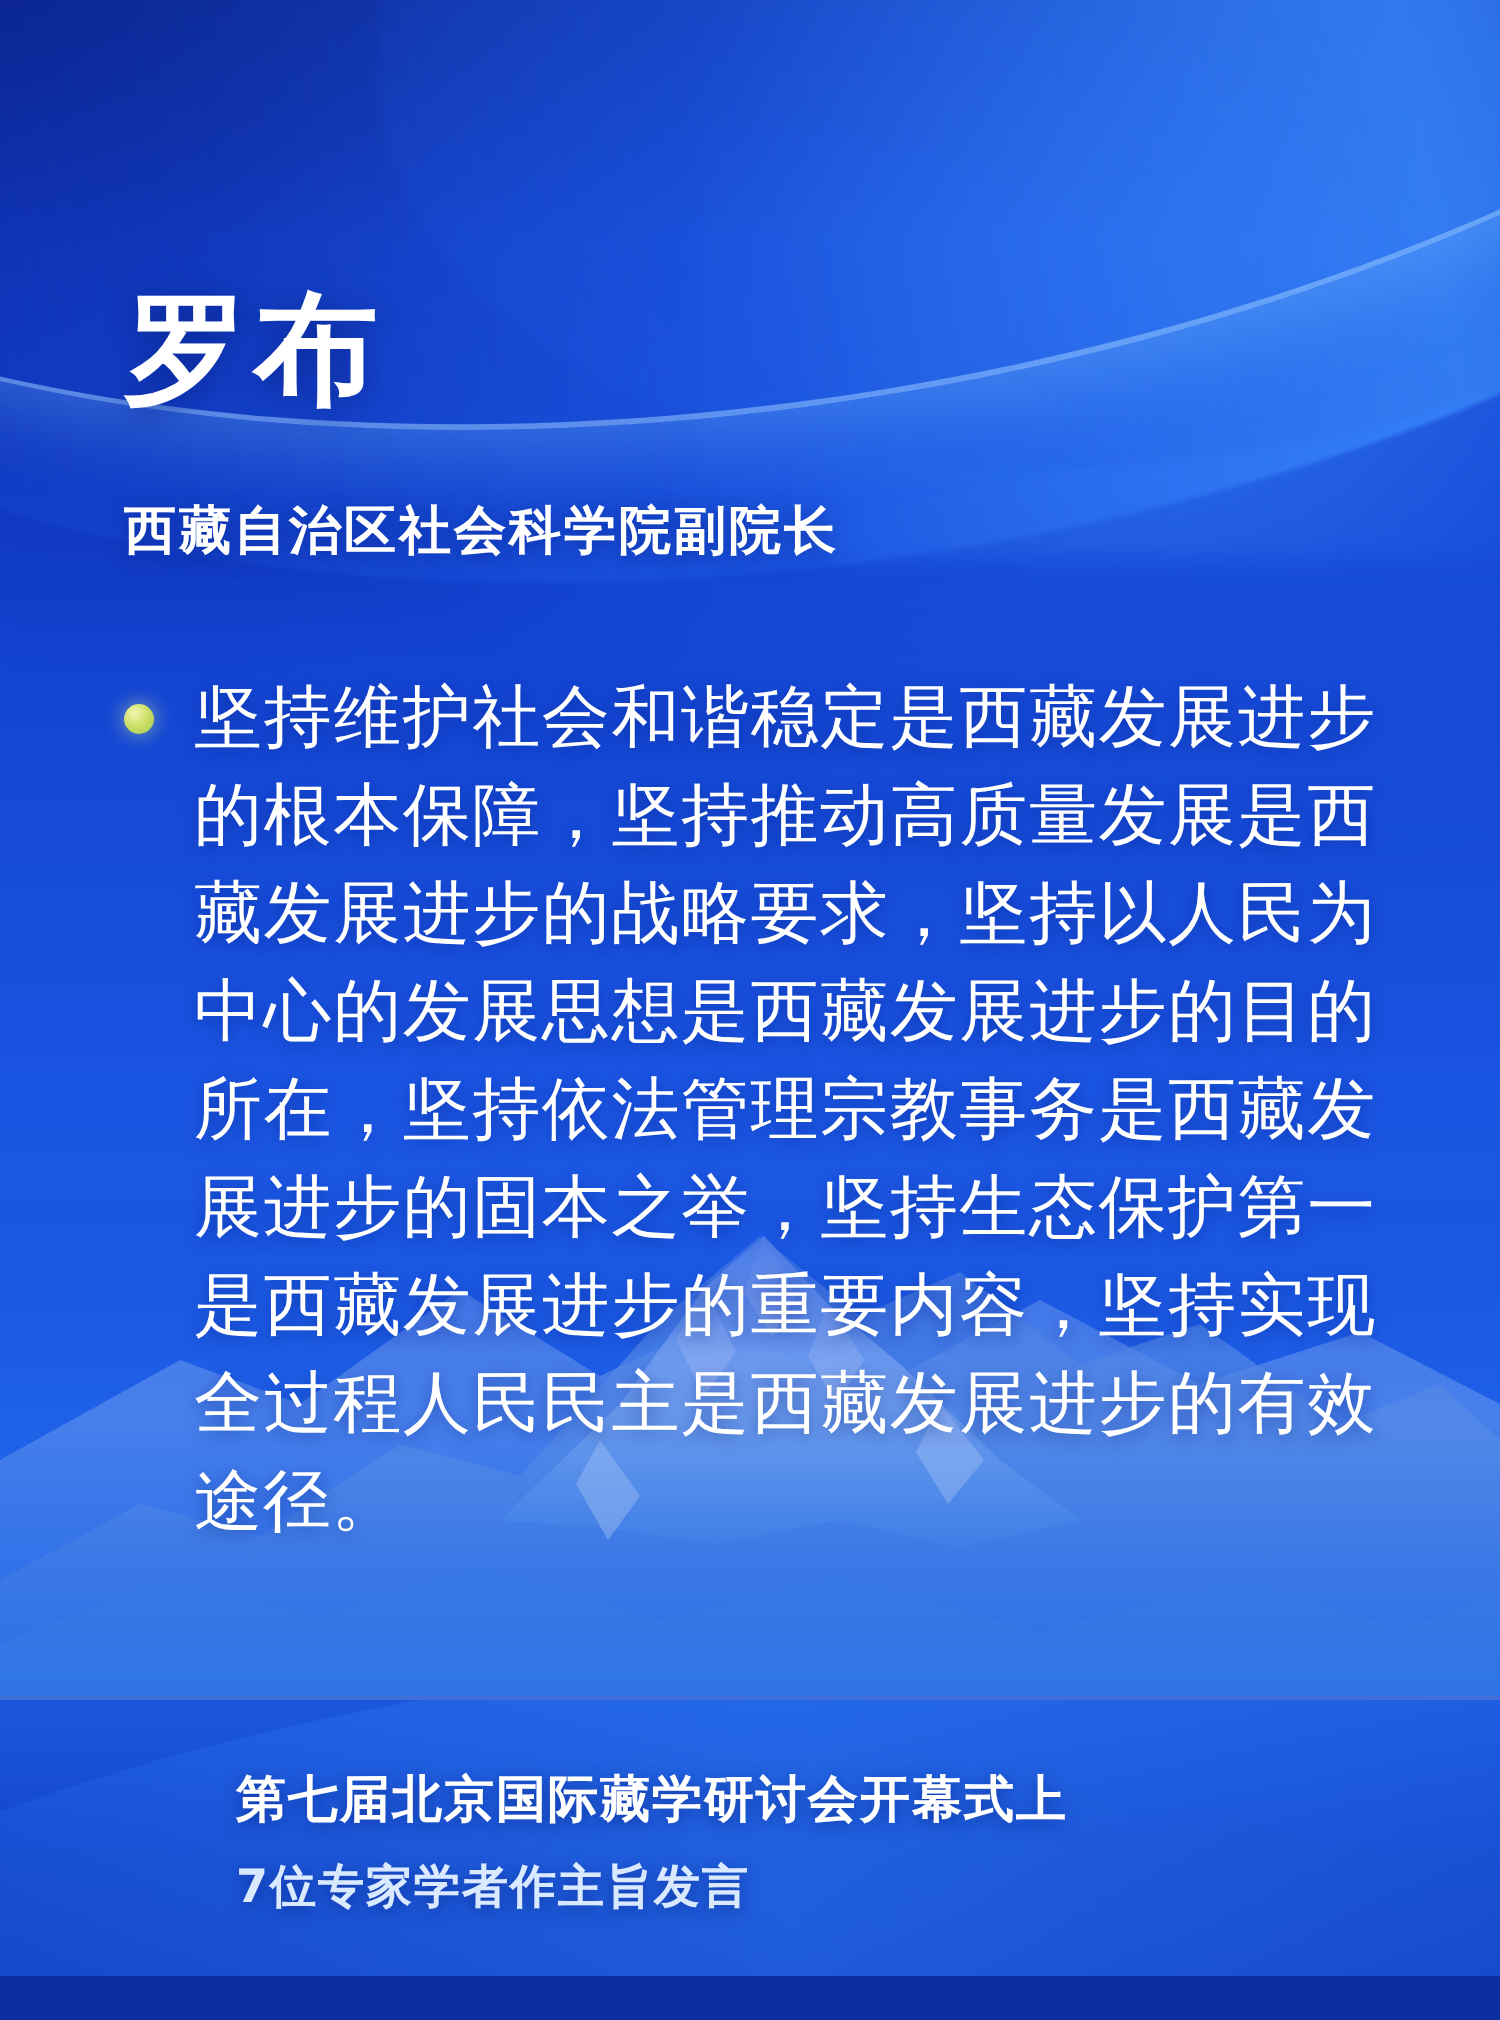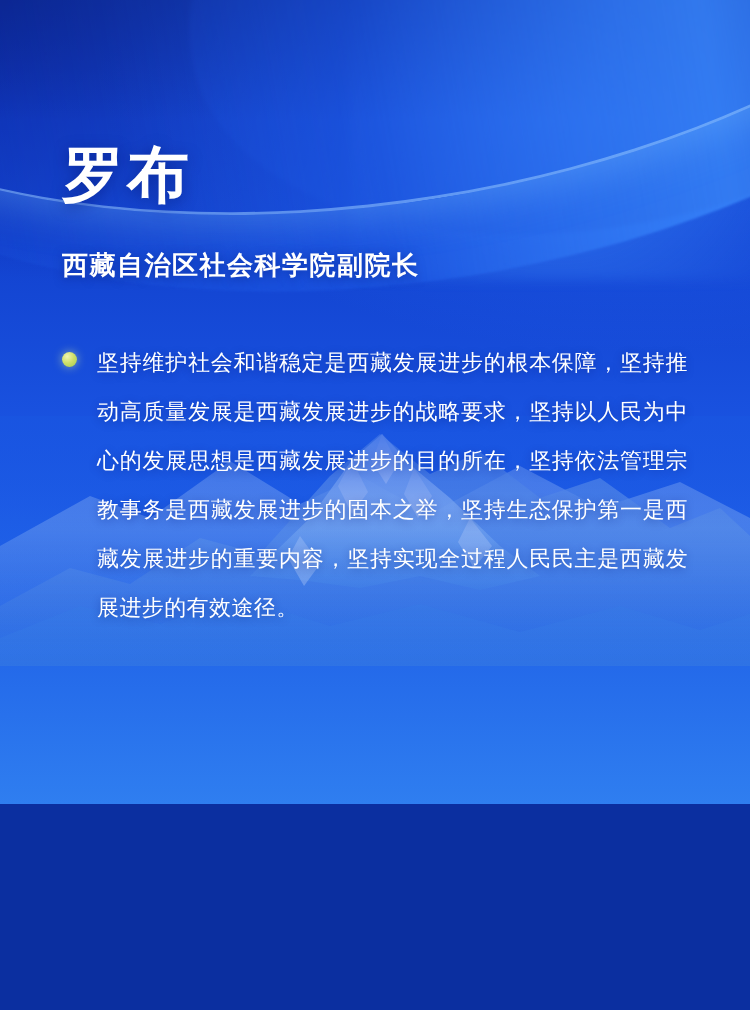--- a/index.html
+++ b/index.html
@@ -3,21 +3,21 @@
 <meta charset="utf-8">
 <style>
   html, body {
     margin: 0;
     padding: 0;
     background: #0b2fa0;
   }
   .poster {
     position: relative;
     width: 750px;
-    height: 804px;
+    height: 988px;
     overflow: hidden;
     font-family: "Liberation Sans", "DejaVu Sans", sans-serif;
     background: linear-gradient(170deg, #0f3fd0 0%, #1449d8 18%, #1a54e0 40%, #1f5ce6 60%, #2265e8 80%, #2a74ee 100%);
   }
 
   
   .bg-deep {
     position: absolute;
     inset: 0;
     background:
@@ -146,27 +146,27 @@
     width: 15px;
     height: 15px;
     border-radius: 50%;
     margin-top: 14px;
     margin-right: 20px;
     background: radial-gradient(circle at 35% 30%, #f2f7b0 0%, #cfe06a 45%, #9fc94f 100%);
     box-shadow: 0 0 10px rgba(220,240,150,0.6);
   }
   .quote-text {
     flex: 1 1 auto;
-    font-size: 22px;
+    font-size: 34px;
     line-height: 49px;
     color: #ffffff;
     letter-spacing: 0.4px;
     text-align: justify;
     text-shadow: 0 2px 8px rgba(5,25,120,0.45);
-    font-family: Liberation Serif, serif;
+    font-family: Liberation Mono, monospace;
   }
 
   
   .footer {
     position: absolute;
     left: 0;
     bottom: 0;
     width: 100%;
     height: 138px;
     background: linear-gradient(180deg, #1b57dd 0%, #1549cf 45%, #113fc2 100%);
@@ -256,14 +256,19 @@
   <div class="content">
     <div class="name">罗布</div>
     <div class="title">西藏自治区社会科学院副院长</div>
 
     <div class="quote-block">
       <span class="bullet"></span>
       <div class="quote-text">坚持维护社会和谐稳定是西藏发展进步的根本保障，坚持推动高质量发展是西藏发展进步的战略要求，坚持以人民为中心的发展思想是西藏发展进步的目的所在，坚持依法管理宗教事务是西藏发展进步的固本之举，坚持生态保护第一是西藏发展进步的重要内容，坚持实现全过程人民民主是西藏发展进步的有效途径。</div>
     </div>
   </div>
 
+  <div class="footer">
+    <div class="footer-swoosh"></div>
+    <div class="footer-line1">第七届北京国际藏学研讨会开幕式上</div>
+    <div class="footer-line2">7位专家学者作主旨发言</div>
+  </div>
 
 </div>
 
 </body></html>

